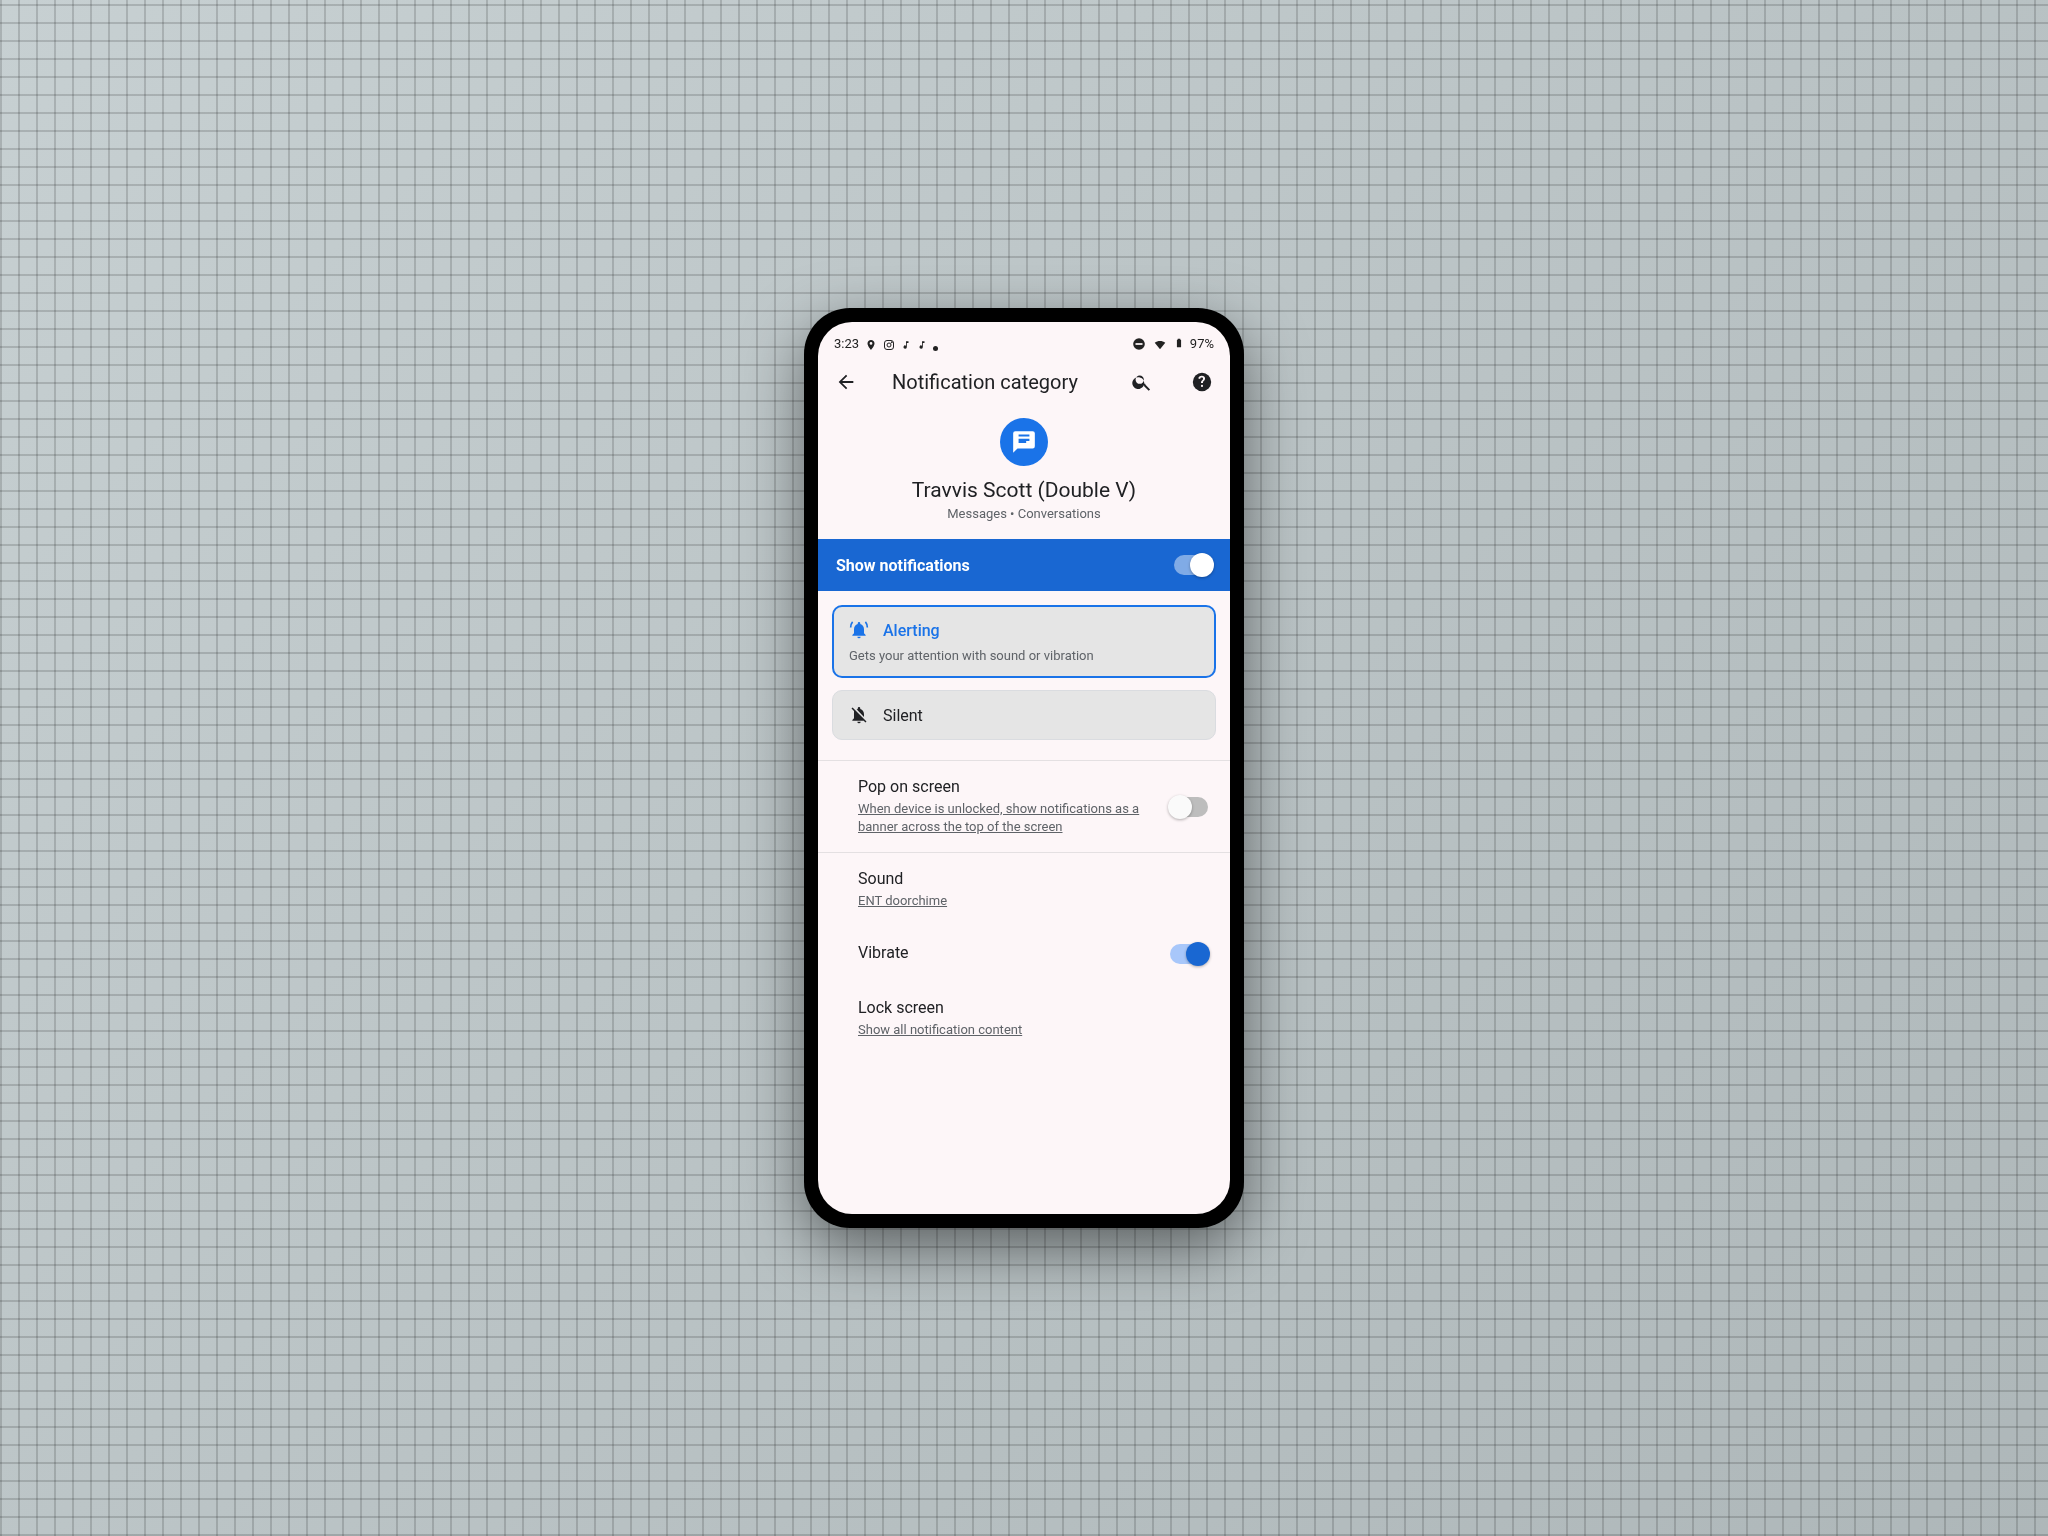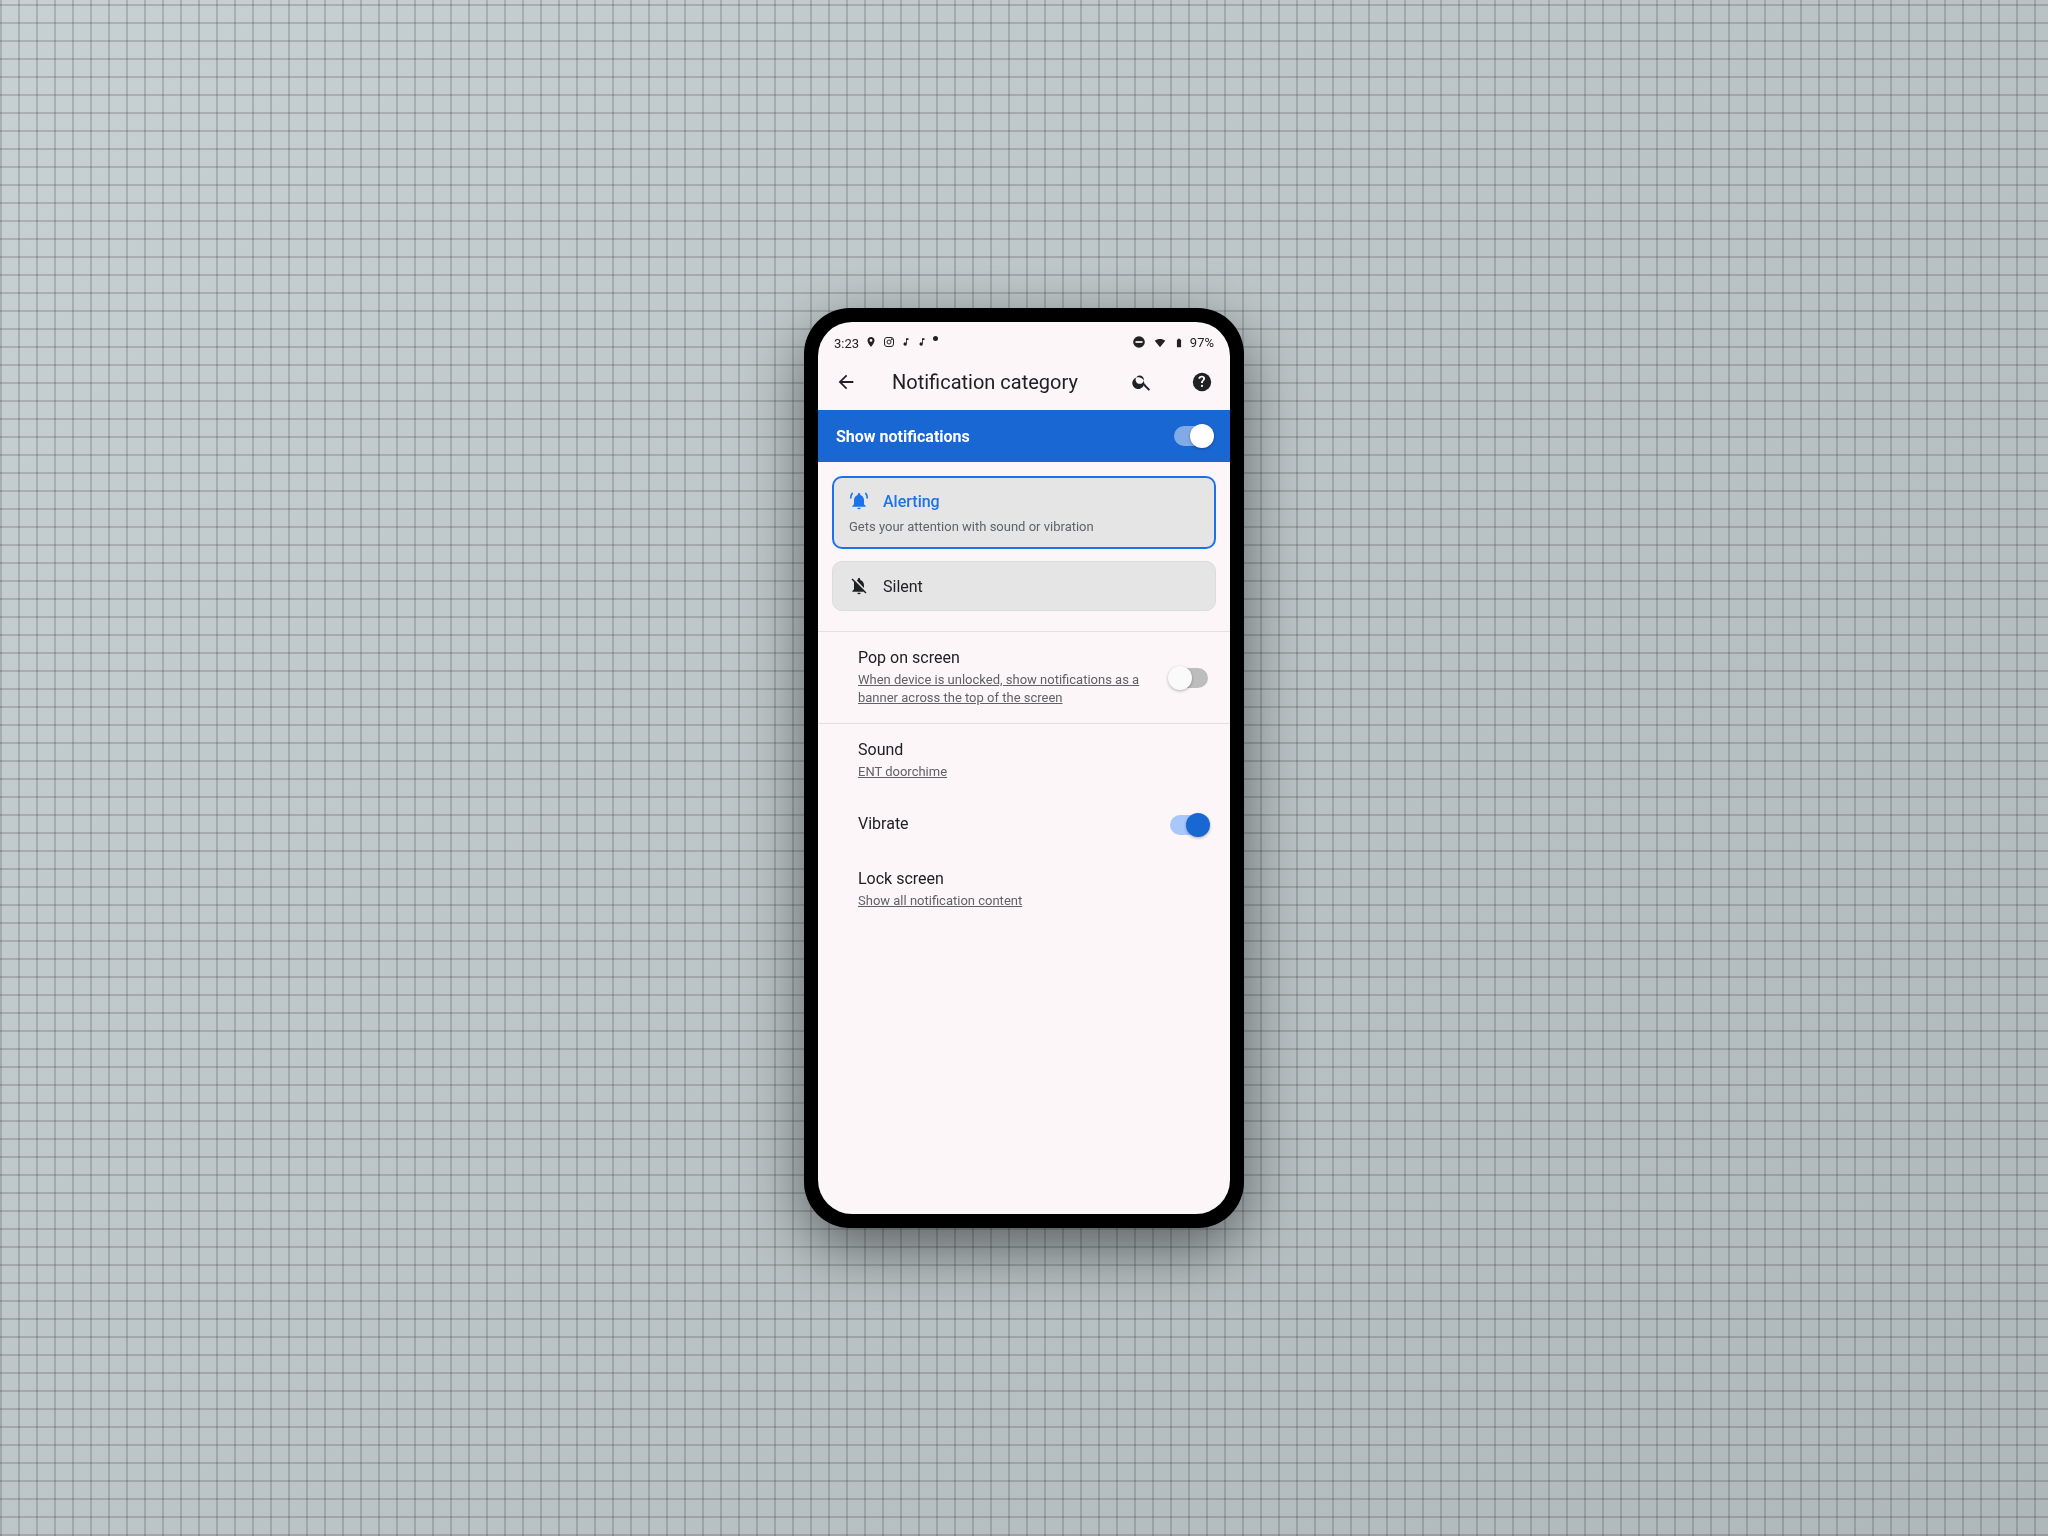--- a/index.html
+++ b/index.html
@@ -48,21 +48,21 @@
   .statusbar {
     height: 30px;
     display: flex;
     align-items: center;
     justify-content: space-between;
     padding: 0 16px;
     font-size: 13px;
     color: #222;
     margin-top: 6px;
   }
-  .statusbar .left, .statusbar .right { display: flex; align-items: flex-start; gap: 6px; }
+  .statusbar .left, .statusbar .right { display: flex; align-items: flex-end; gap: 6px; }
   .statusbar .icon-dot { width: 5px; height: 5px; background:#222; border-radius:50%; }
   .appbar {
     display: flex;
     align-items: center;
     padding: 10px 14px 14px;
     gap: 32px;
   }
   .appbar .title { flex: 1; font-size: 20px; color: #202124; font-weight: 400; }
   .icon-btn { width: 28px; height: 28px; display:flex; align-items:center; justify-content:center; cursor:pointer; }
   .header-block { text-align: center; padding: 8px 16px 18px; }
@@ -190,20 +190,29 @@
           </svg>
       </div>
       <div class="icon-btn">
         <svg width="22" height="22" viewBox="0 0 24 24" fill="#202124">
             <circle cx="12" cy="12" r="10"></circle>
             <path d="M12 17.5a1.2 1.2 0 1 1 0-2.4 1.2 1.2 0 0 1 0 2.4zm1.1-4.4h-2.2v-.6c0-1.1.6-1.7 1.3-2.3.6-.5 1-1 1-1.7 0-.8-.6-1.3-1.5-1.3-.9 0-1.6.5-1.7 1.4l-2-.3c.2-1.9 1.7-3 3.8-3 2 0 3.5 1.1 3.5 2.9 0 1.2-.6 2-1.4 2.6-.6.5-.8.8-.8 1.5v.8z" fill="#fdf6f8"></path>
           </svg>
       </div>
     </div>
 
+    <div class="header-block">
+      <div class="app-icon">
+        <svg width="26" height="26" viewBox="0 0 24 24" fill="#fff">
+            <path d="M20 2H4a2 2 0 0 0-2 2v18l4-4h14a2 2 0 0 0 2-2V4a2 2 0 0 0-2-2zM7 9h10v2H7V9zm7 4H7v-2h7v2zM7 7V5h10v2H7z"></path>
+          </svg>
+      </div>
+      <div class="contact-name">Travvis Scott (Double V)</div>
+      <div class="contact-sub">Messages • Conversations</div>
+    </div>
 
     <div class="banner">
       <span>Show notifications</span>
       <div class="toggle on-blue">
           <div class="knob"></div>
         </div>
     </div>
 
     <div class="section-pad">
       <div class="option-card selected">

